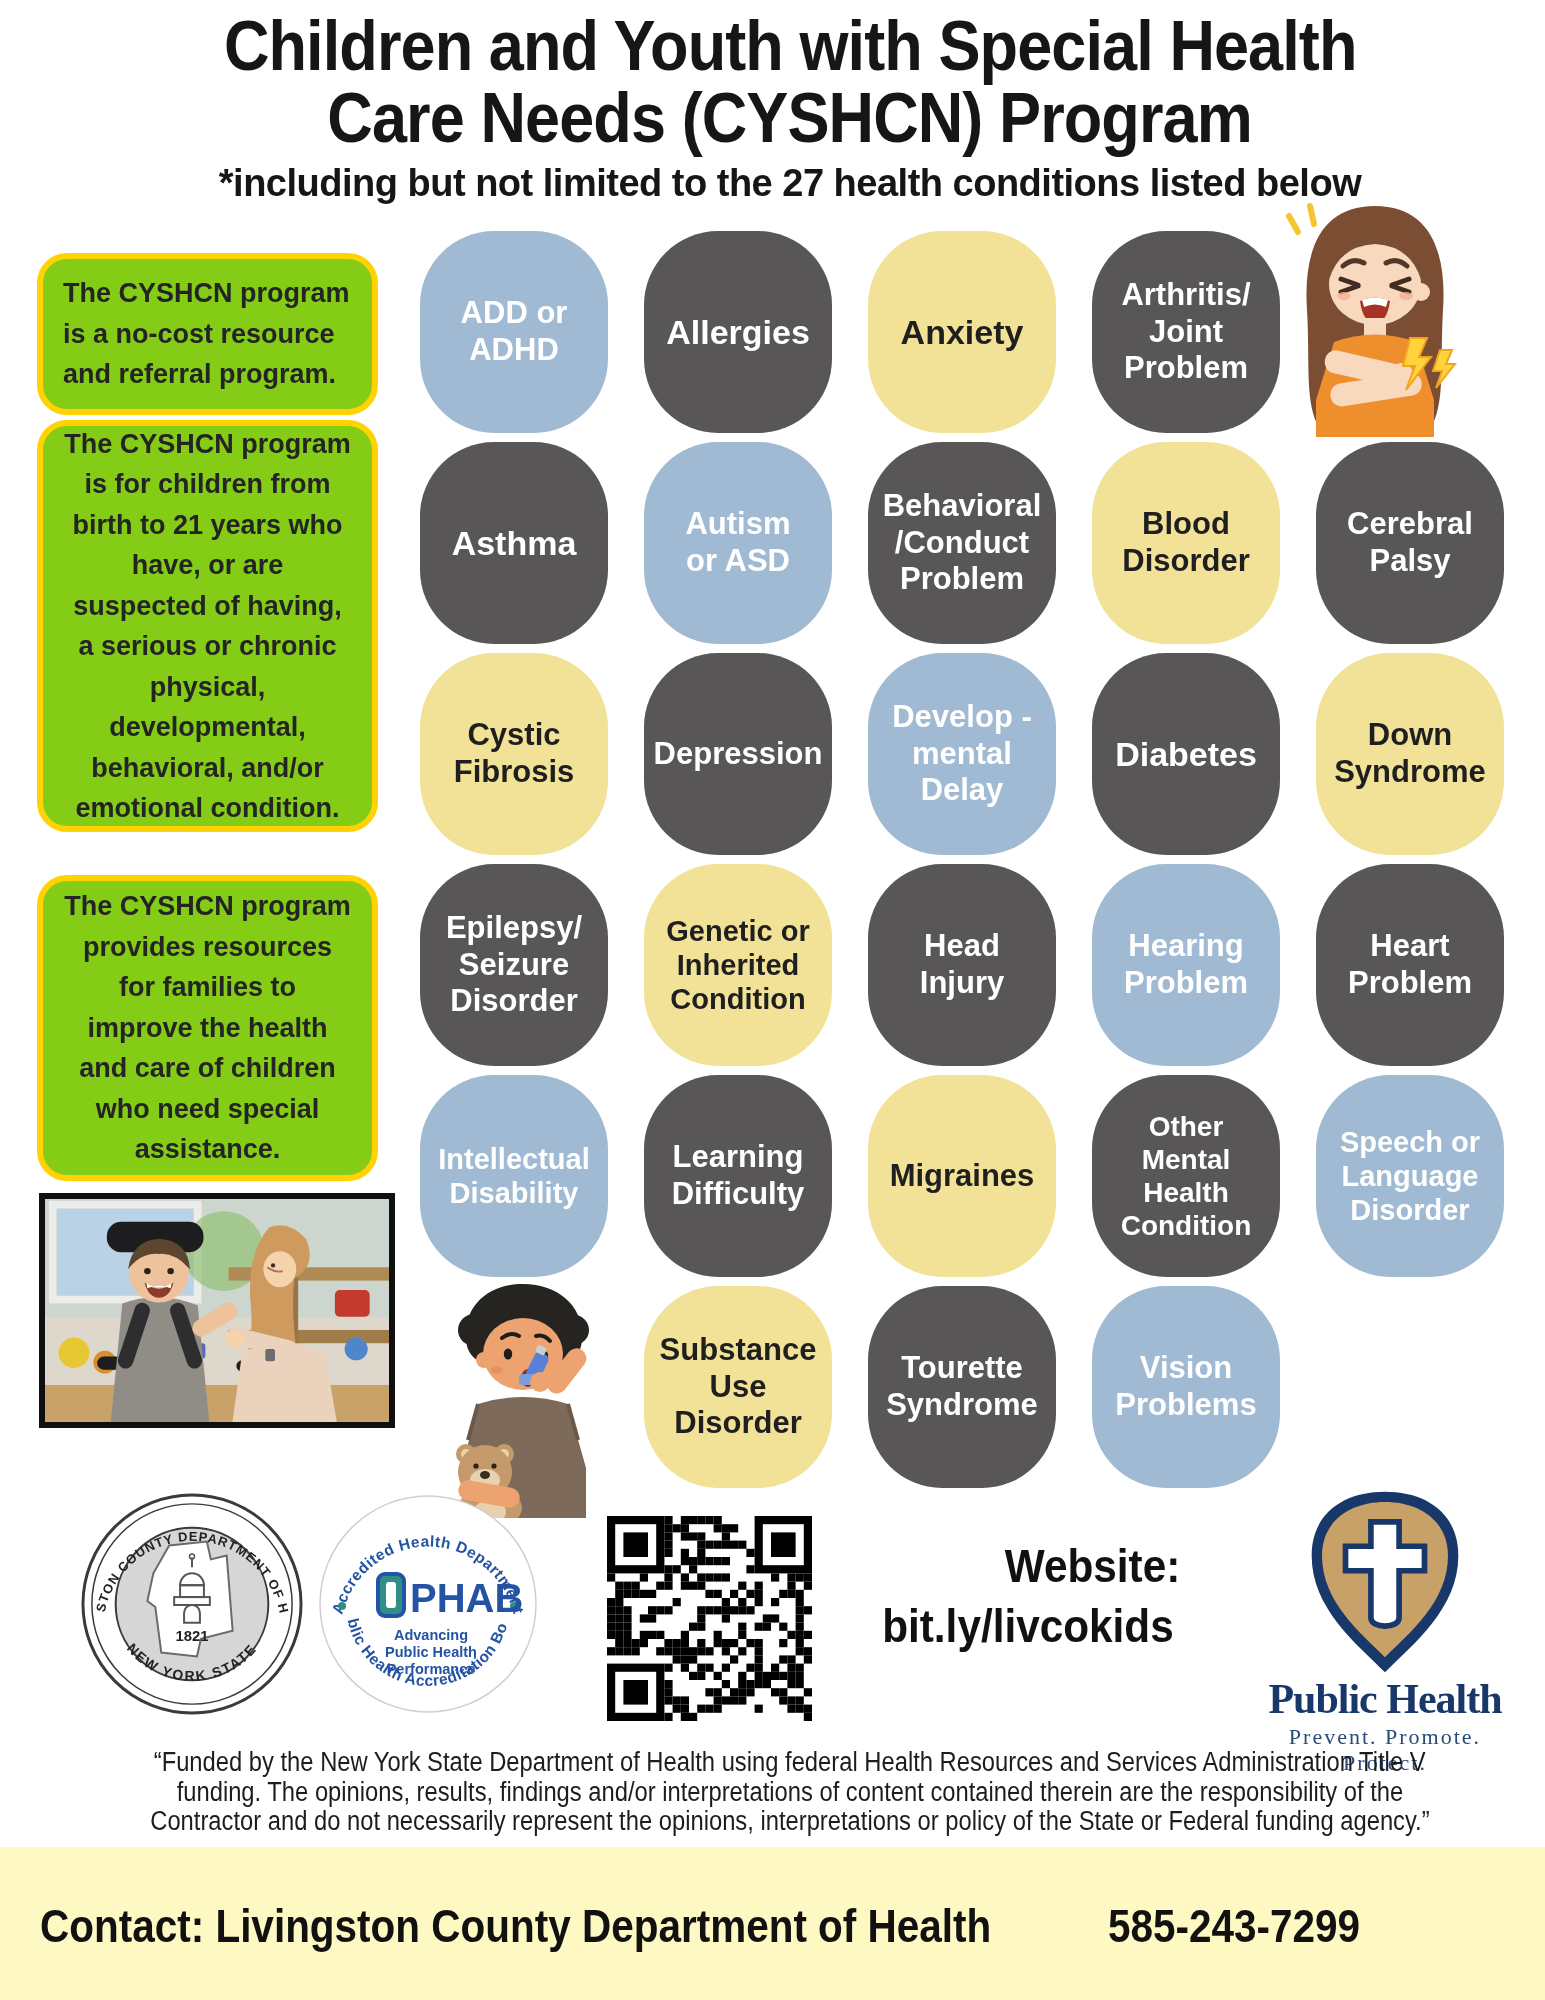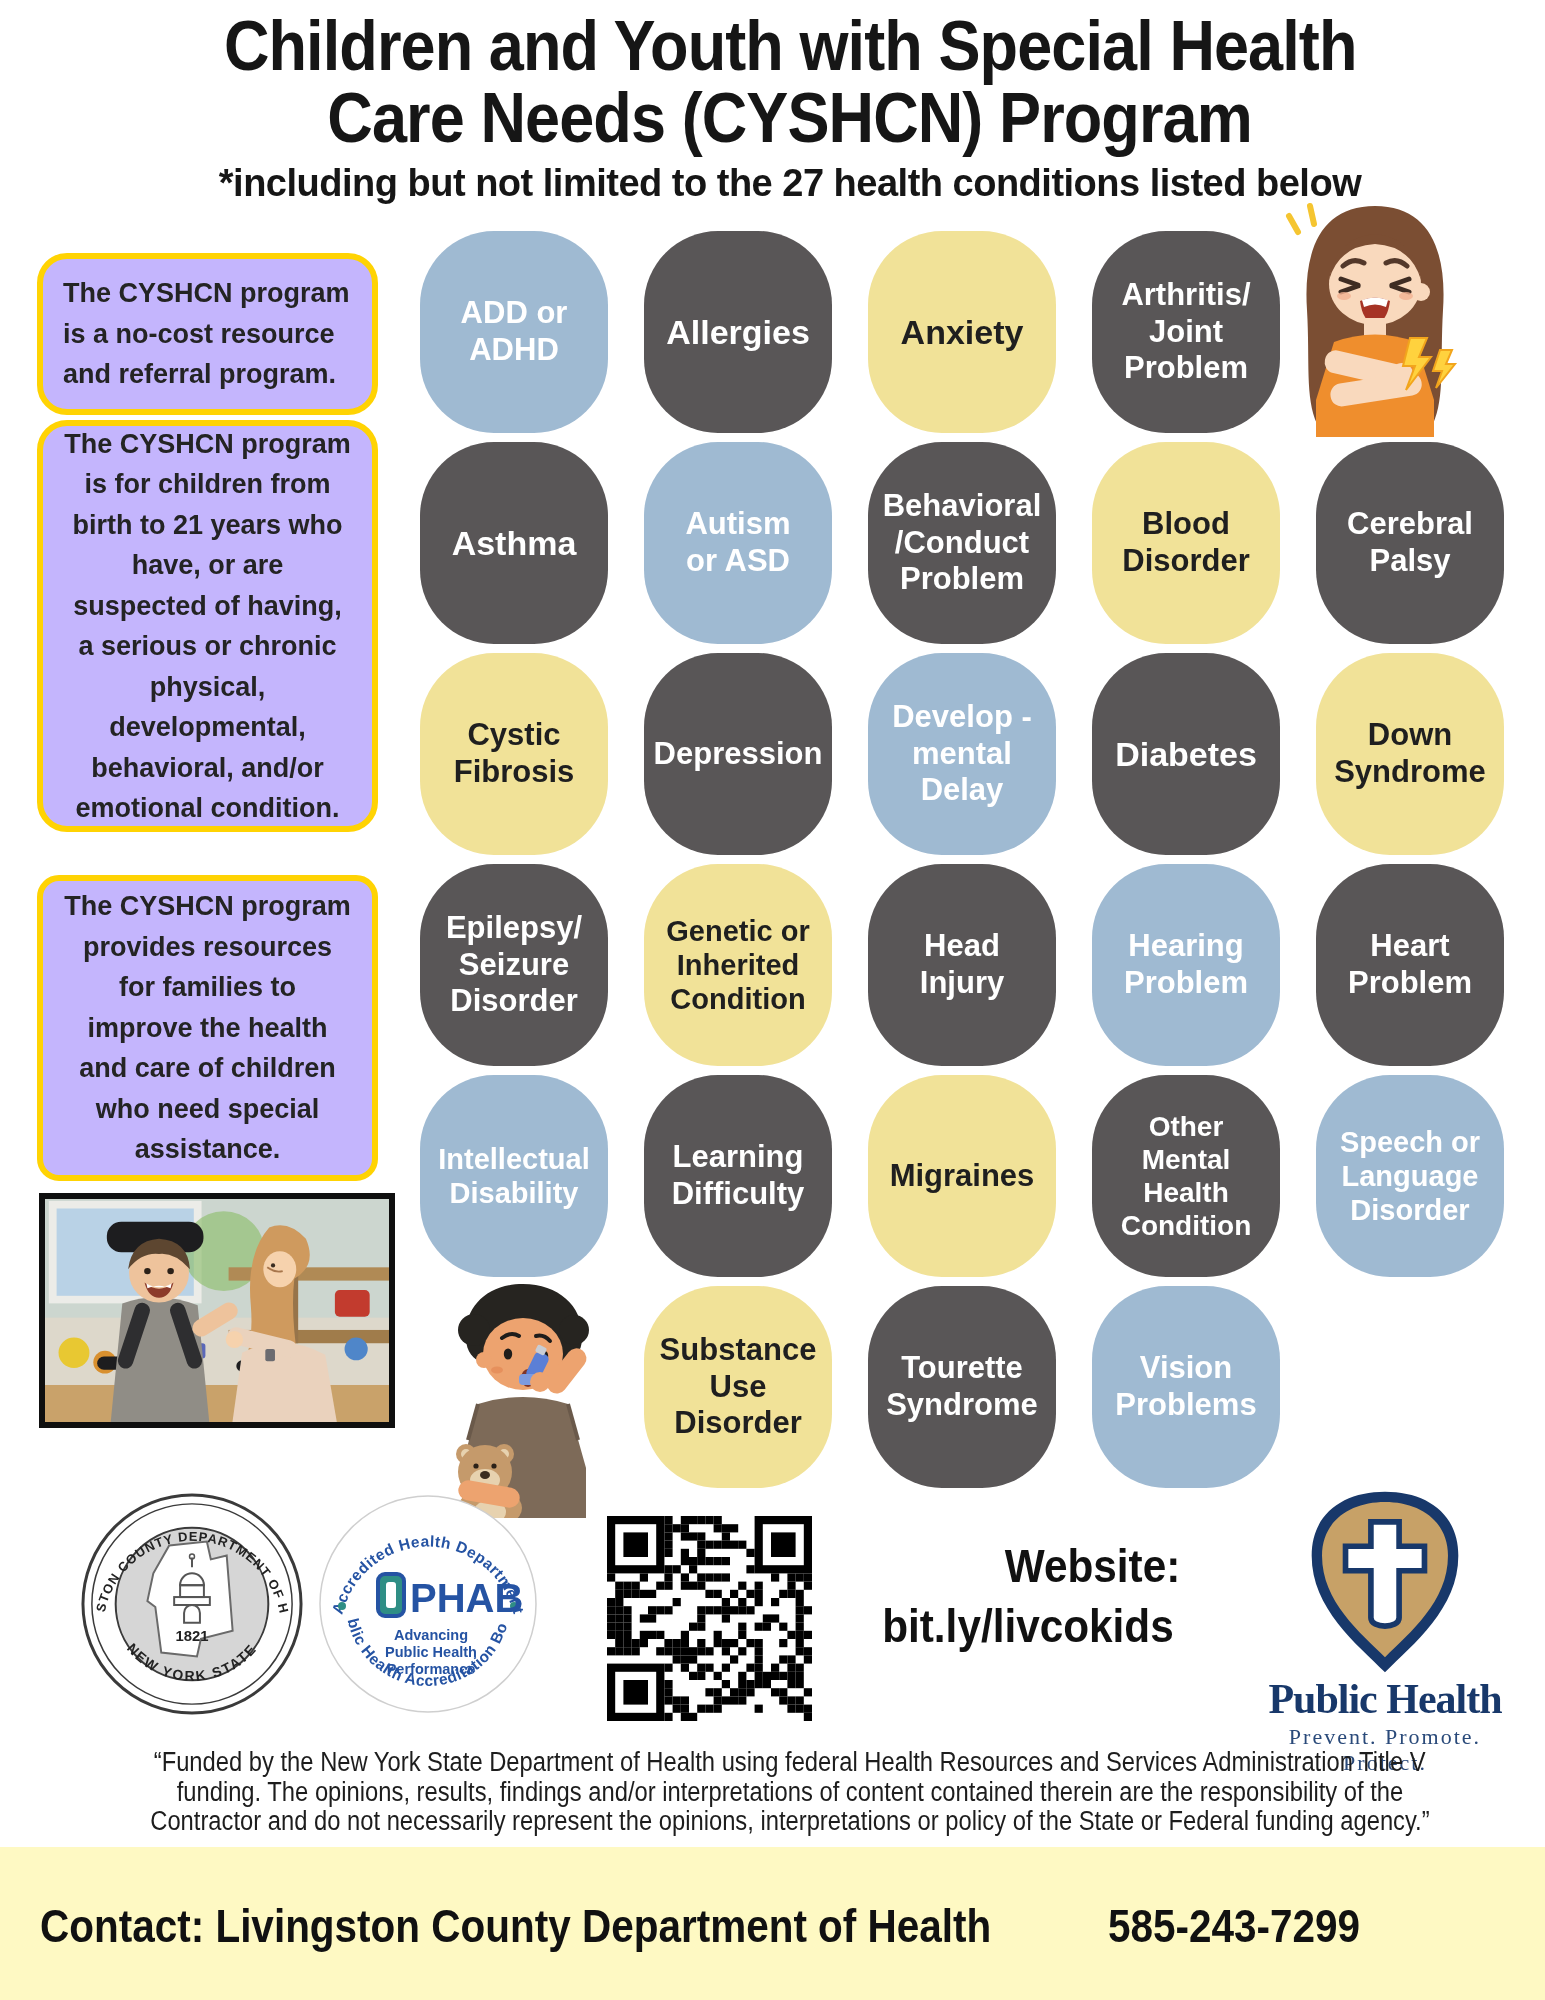--- a/index.html
+++ b/index.html
@@ -6,26 +6,26 @@
   .page{position:relative;width:1545px;height:2000px;background:#fff;overflow:hidden;
         font-family:"Liberation Sans",sans-serif;color:#1e1e1e;padding-left:35px;}
   .condense{display:inline-block;transform:scaleX(.9);transform-origin:center;white-space:nowrap;}
   
   .title{position:absolute;top:10px;left:0;width:100%;text-align:center;
          font-weight:800;font-size:70px;line-height:1.03;letter-spacing:-1px;color:#161616;}
   .subtitle{position:absolute;top:162px;left:0;width:100%;text-align:center;
             font-weight:600;font-size:38px;letter-spacing:-.5px;color:#161616;}
   
   .info-box{position:absolute;left:37px;width:341px;box-sizing:border-box;
-            border:6px solid #ffd303;border-radius:30px;background:#c4b5fd;
+            border:6px solid #ffd303;border-radius:30px;background:#84cc16;
             display:flex;align-items:center;justify-content:center;padding:14px 20px;
             font-weight:700;font-size:27px;line-height:1.5;color:#242424;}
   .ib1{top:253px;height:162px;text-align:left;}
   .ib2{top:420px;height:412px;text-align:center;}
-  .ib3{top:875px;height:306px;text-align:center;border-radius:22px;}
+  .ib3{top:875px;height:306px;text-align:center;}
   .photo-frame{position:absolute;left:39px;top:1193px;width:356px;height:235px;
                box-sizing:border-box;border:6px solid #0f0f0f;background:#dcd6c8;}
   .photo-frame svg{display:block;width:100%;height:100%;}
   
   .grid{position:absolute;left:420px;top:231px;display:grid;
         grid-template-columns:repeat(5,188px);grid-auto-rows:202px;gap:9px 36px;}
   .cell{display:flex;align-items:center;justify-content:center;text-align:center;
         border-radius:74px;font-weight:600;font-size:31px;line-height:1.18;padding:0 9px;box-sizing:border-box;}
   .c-blue{background:#9fbad2;color:#fff;}
   .c-gray{background:#595657;color:#fff;}

